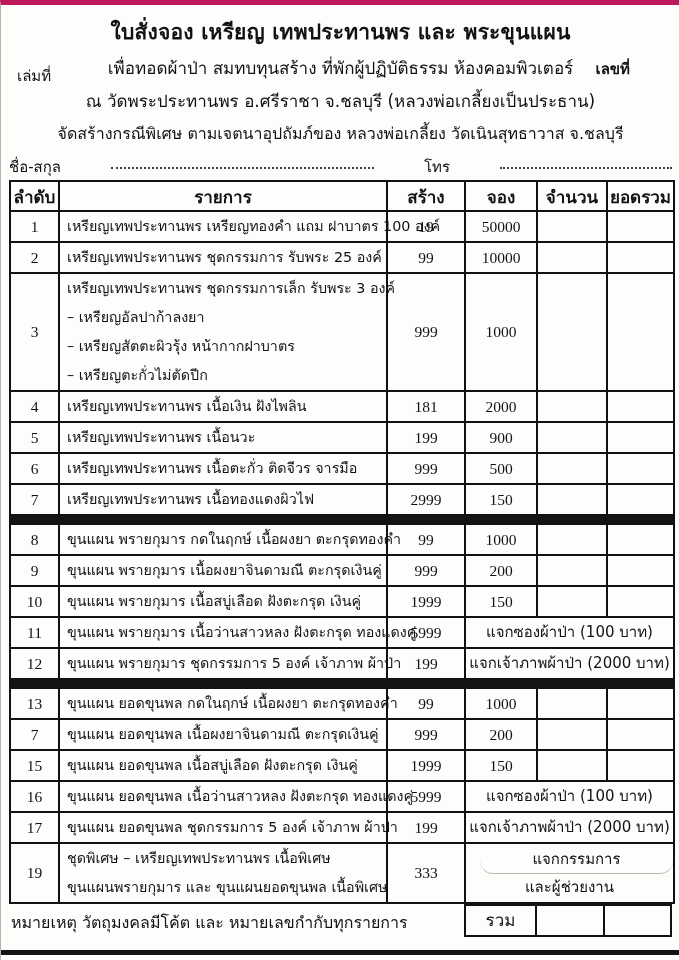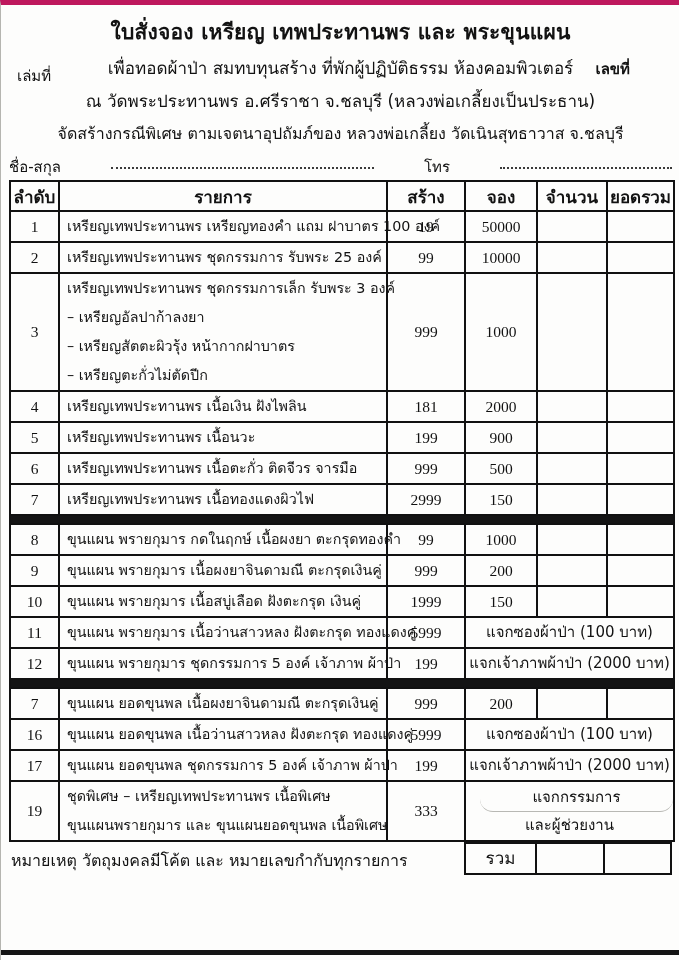--- a/index.html
+++ b/index.html
@@ -219,26 +219,46 @@
           </td>
           <td class="num">199</td>
           <td class="merged" colspan="3">
             <div class="mline">แจกเจ้าภาพผ้าป่า (2000 บาท)</div>
           </td>
         </tr>
         <tr class="sep">
           <td colspan="6"></td>
         </tr>
         <tr>
+          <td class="no">13</td>
+          <td class="item">
+            <div class="line">ขุนแผน ยอดขุนพล กดในฤกษ์ เนื้อผงยา ตะกรุดทองคำ</div>
+          </td>
+          <td class="num">99</td>
+          <td class="num">1000</td>
+          <td class="blank"></td>
+          <td class="blank"></td>
+        </tr>
+        <tr>
           <td class="no">7</td>
           <td class="item">
             <div class="line">ขุนแผน ยอดขุนพล เนื้อผงยาจินดามณี ตะกรุดเงินคู่</div>
           </td>
           <td class="num">999</td>
           <td class="num">200</td>
+          <td class="blank"></td>
+          <td class="blank"></td>
+        </tr>
+        <tr>
+          <td class="no">15</td>
+          <td class="item">
+            <div class="line">ขุนแผน ยอดขุนพล เนื้อสบู่เลือด ฝังตะกรุด เงินคู่</div>
+          </td>
+          <td class="num">1999</td>
+          <td class="num">150</td>
           <td class="blank"></td>
           <td class="blank"></td>
         </tr>
         <tr>
           <td class="no">16</td>
           <td class="item">
             <div class="line">ขุนแผน ยอดขุนพล เนื้อว่านสาวหลง ฝังตะกรุด ทองแดงคู่</div>
           </td>
           <td class="num">5999</td>
           <td class="merged" colspan="3">

